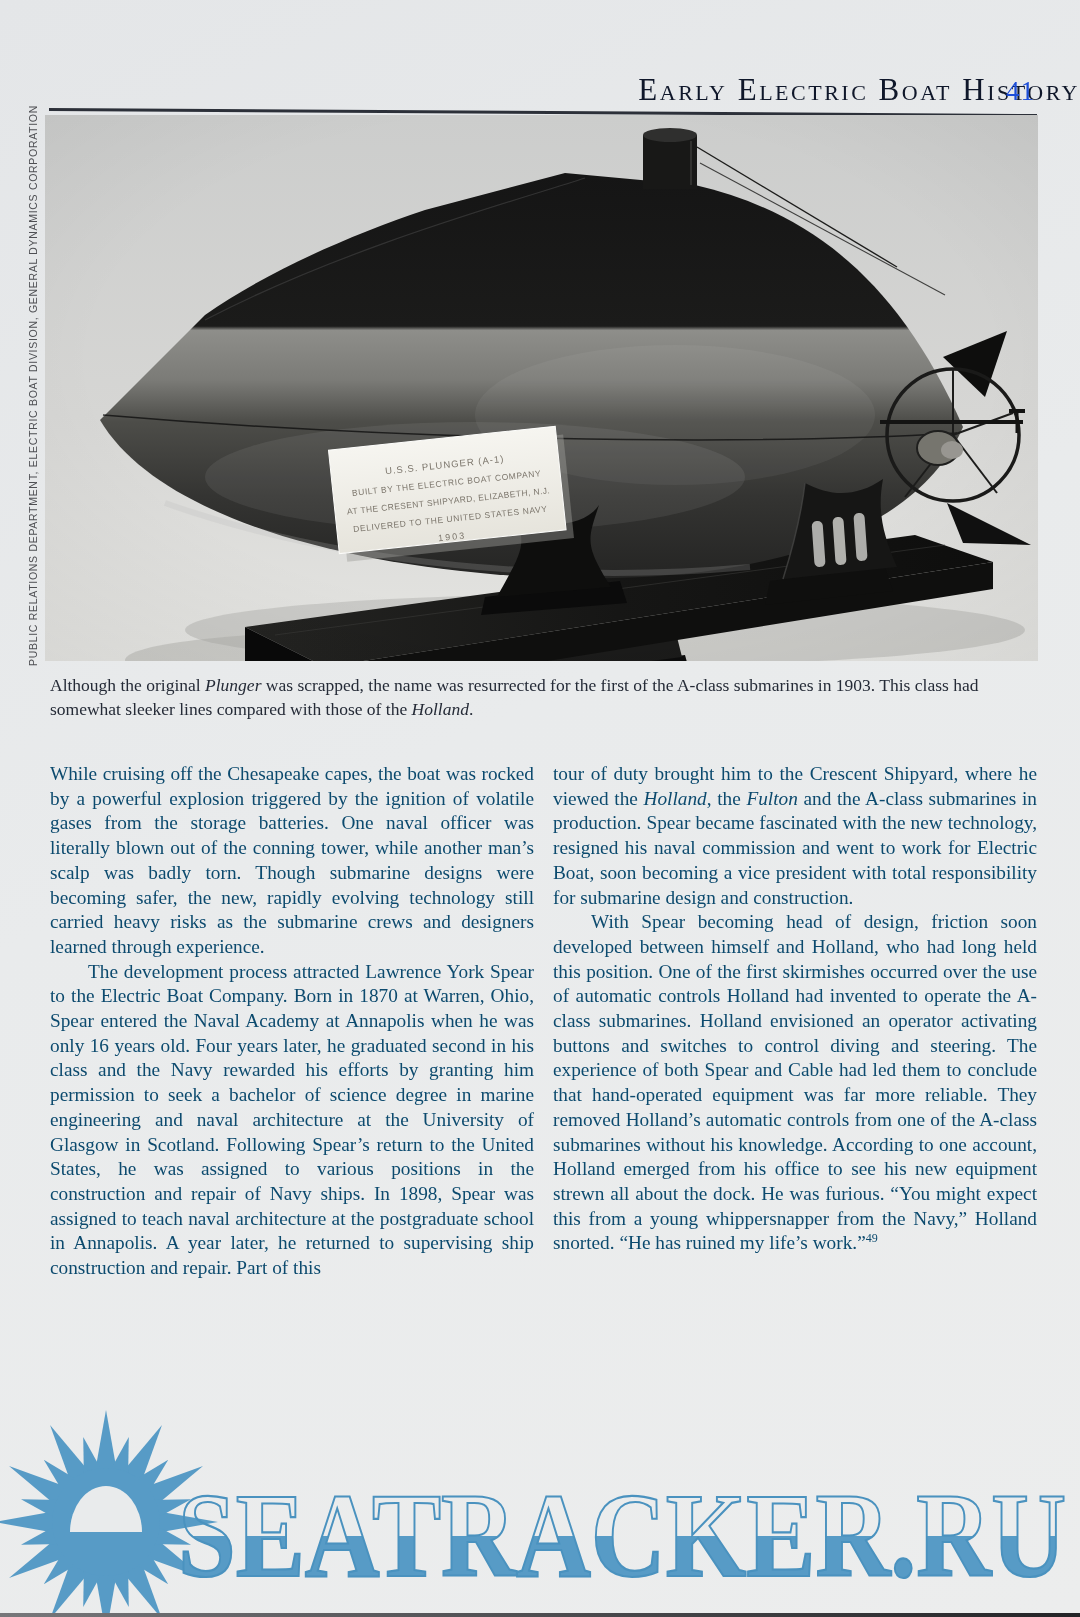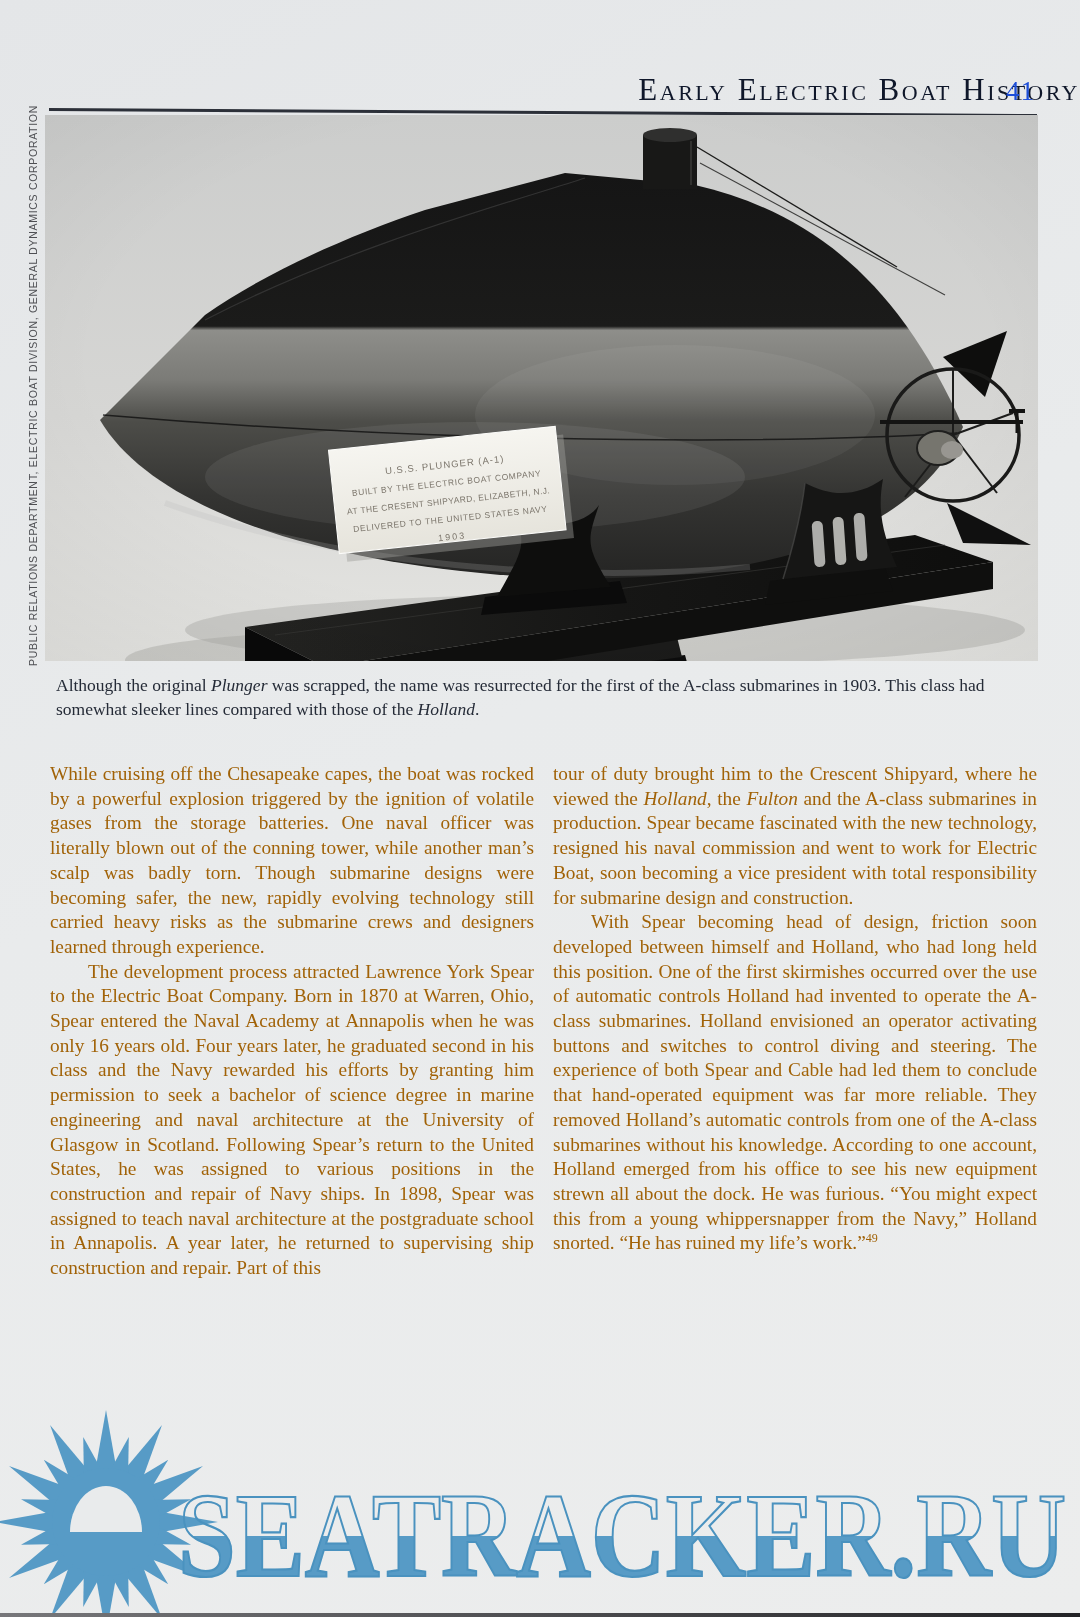--- a/index.html
+++ b/index.html
@@ -30,28 +30,28 @@
     left:27px;top:666px;transform:rotate(-90deg);transform-origin:0 0;
     font-family:"Liberation Sans", sans-serif;font-size:10.5px;
     letter-spacing:.7px;color:#4e4f53;white-space:nowrap;
   }
 
   
   .photo{left:45px;top:115px;width:993px;height:546px;}
 
   
   .caption{
-    left:56px;top:674px;width:988px;font-size:17.5px;line-height:23.5px;
+    left:50px;top:674px;width:988px;font-size:17.5px;line-height:23.5px;
     color:#252b37;text-align:left;
   }
   .caption i{font-style:italic;}
 
   
   .cols{left:50px;top:762px;width:988px;display:flex;gap:19px;}
-  .col{width:484px;font-size:19.3px;line-height:24.7px;color:#a16207;
+  .col{width:484px;font-size:19.3px;line-height:24.7px;color:#0c4a6e;
        text-align:justify;}
   .col p{margin:0;}
   .col p.ind{text-indent:38px;font-family:Liberation Serif, serif;}
   .col i{font-style:italic;}
   sup{font-size:12px;line-height:0;}
 
   
   .wm{left:0;top:1408px;width:880px;height:209px;}
 
   

